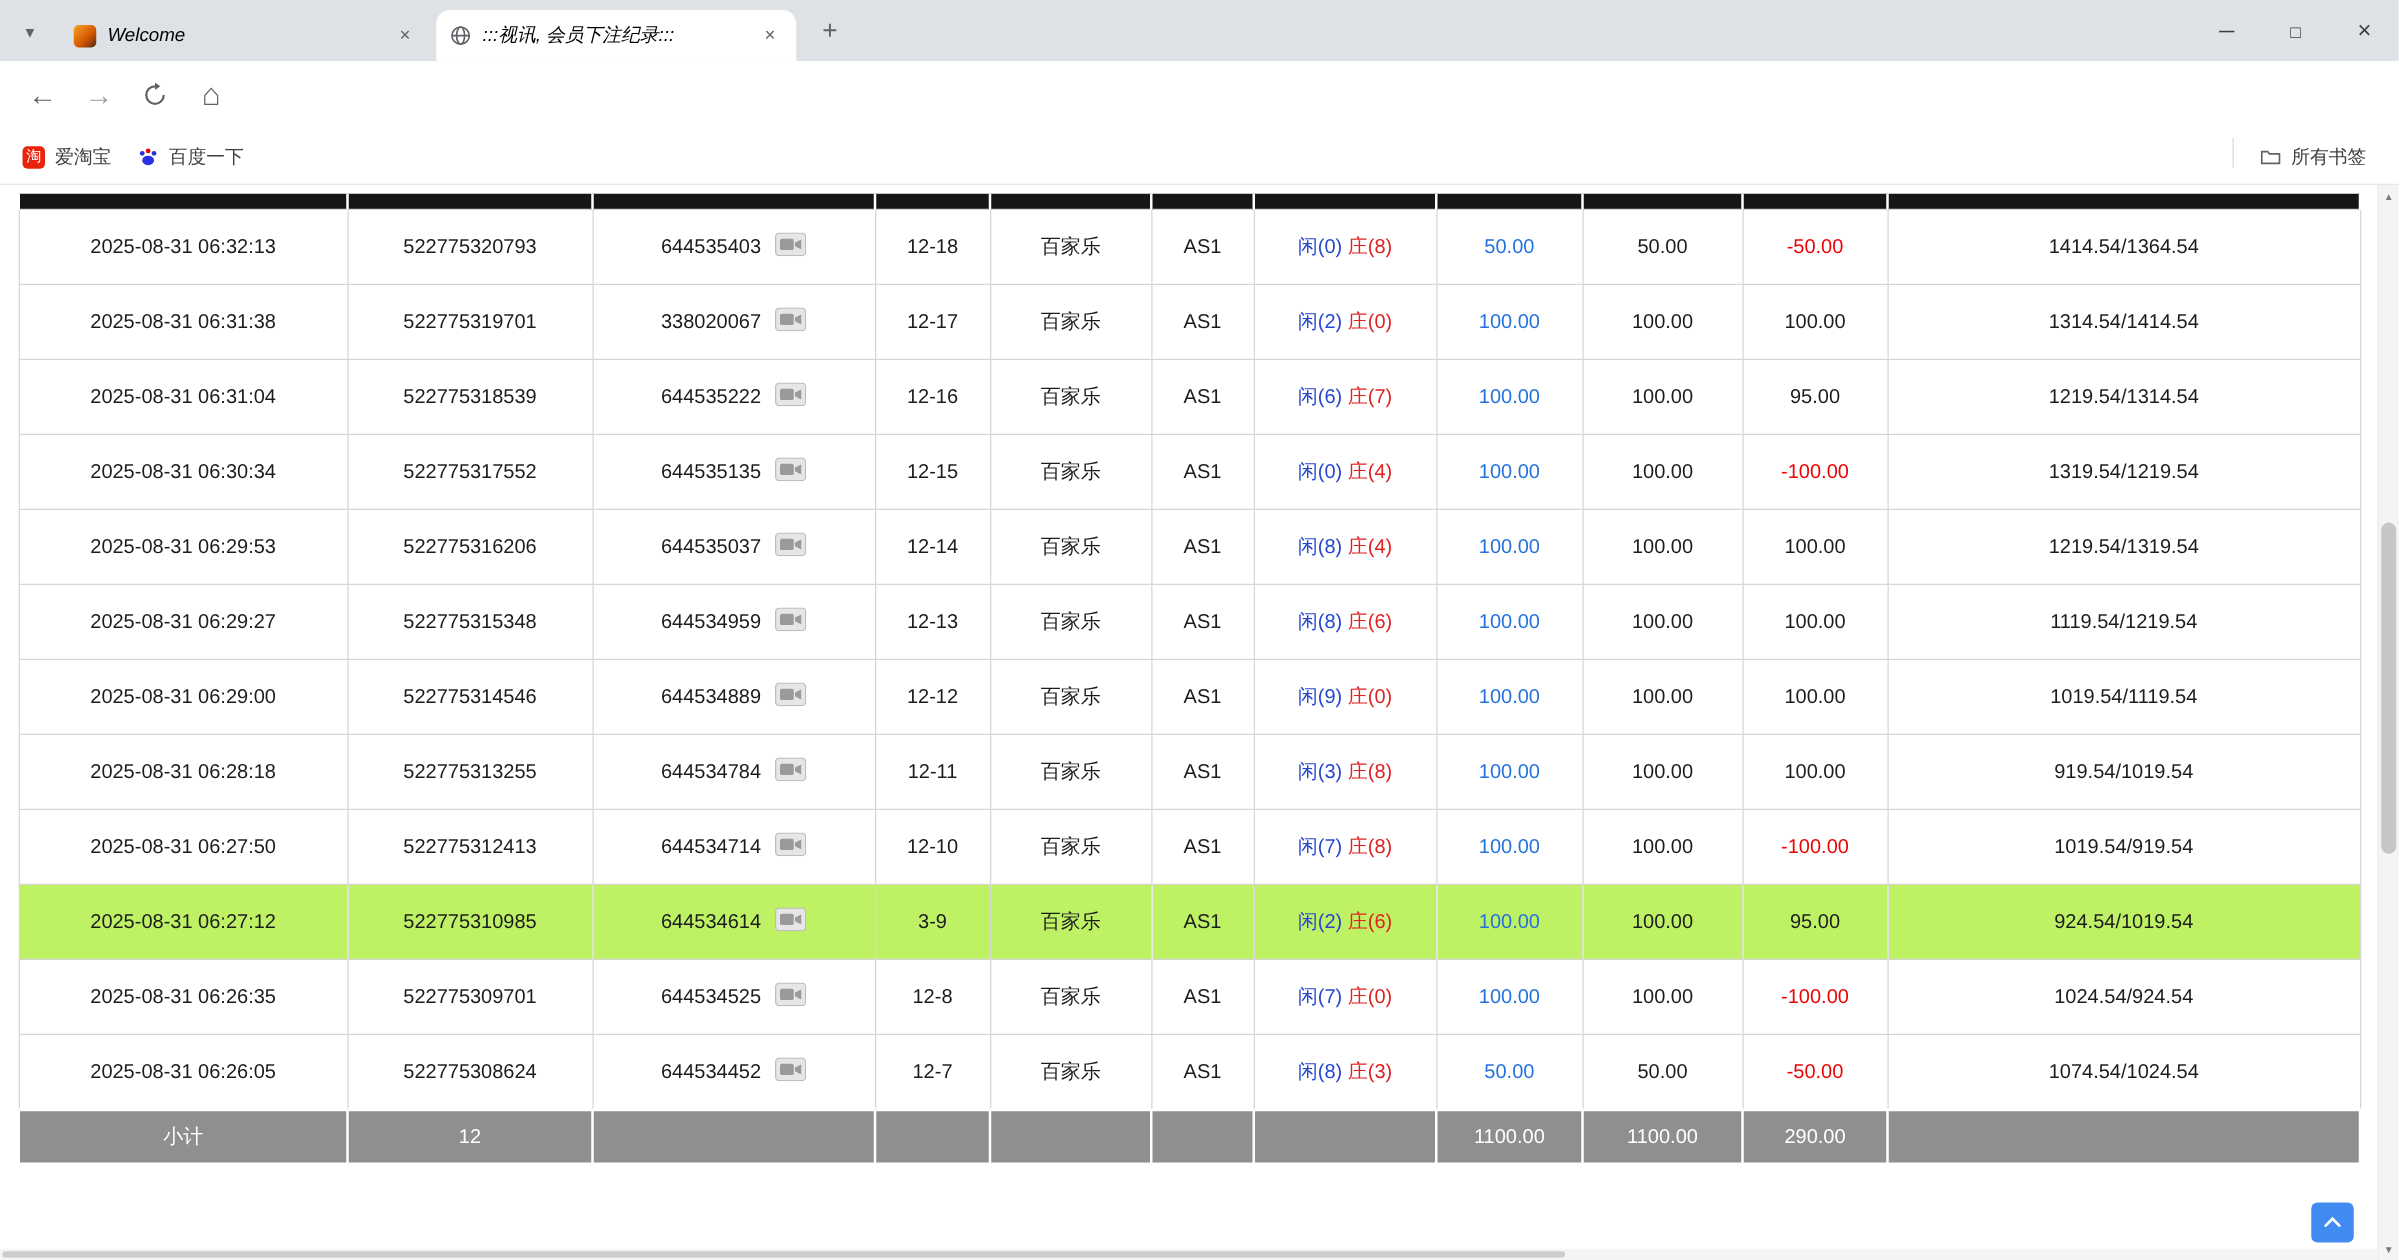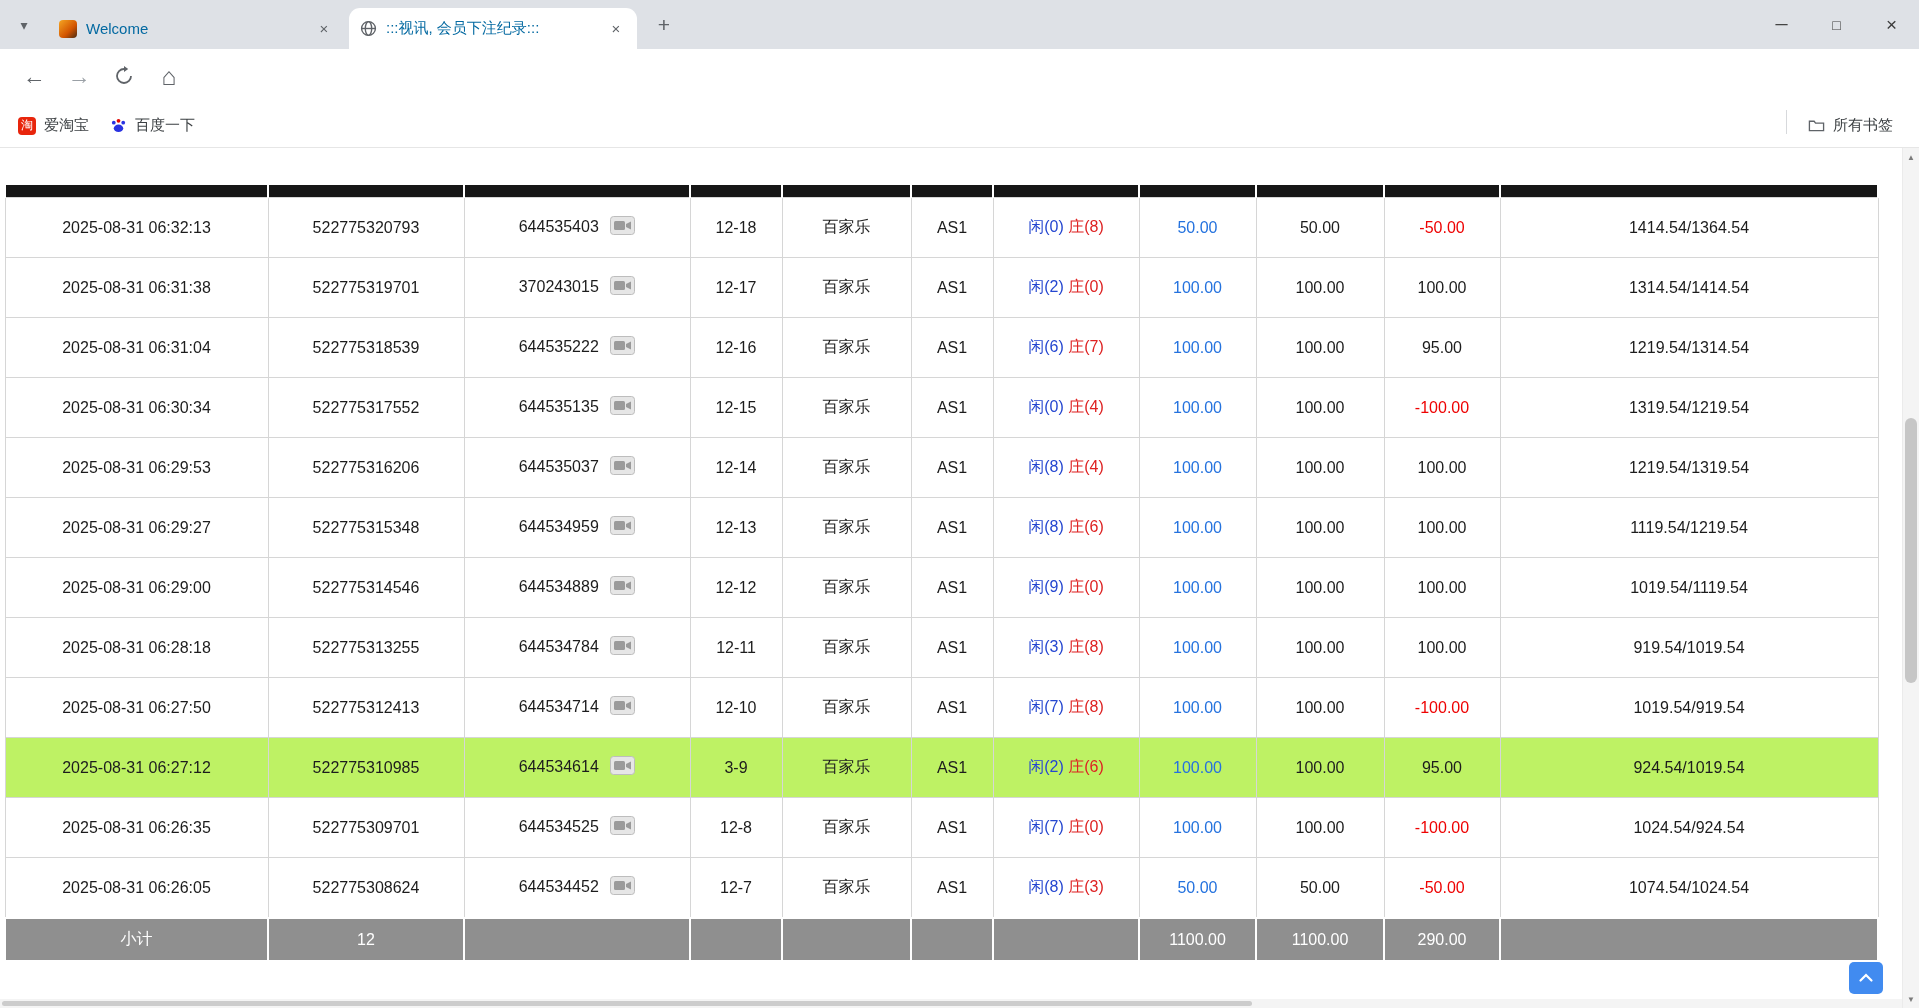--- a/index.html
+++ b/index.html
@@ -8,22 +8,22 @@
     background:#ffffff;font-family:"Liberation Sans","DejaVu Sans",sans-serif;
     color:#1c1c1c;
   }
   
   .tabbar{position:absolute;left:0;top:0;width:1919px;height:49px;background:#dee1e6;}
   .tab-search{position:absolute;left:10px;top:11px;width:28px;height:28px;border-radius:50%;
     display:flex;align-items:center;justify-content:center;color:#5f6368;font-size:14px;}
   .tab{position:absolute;top:8px;height:41px;display:flex;align-items:center;
     padding:0 10px;box-sizing:border-box;}
   .tab.active{background:#ffffff;border-radius:11px 11px 0 0;}
-  .tab .title{font-size:15px;color:#0369a1;white-space:nowrap;overflow:hidden;
-    text-overflow:ellipsis;flex:1;}
+  .tab .title{font-size:15px;color:#000000;white-space:nowrap;overflow:hidden;
+    text-overflow:ellipsis;flex:1;font-style:italic;}
   .favicon{width:18px;height:18px;margin-right:9px;flex:none;display:flex;align-items:center;justify-content:center;}
   .fav-welcome{background:linear-gradient(135deg,#f5a623 0%,#d35400 60%,#4a2c14 100%);border-radius:4px;}
   .tab-close{width:22px;height:22px;border-radius:50%;display:flex;align-items:center;
     justify-content:center;font-size:15px;color:#5f6368;flex:none;margin-left:6px;}
   .new-tab{position:absolute;left:650px;top:11px;width:28px;height:28px;border-radius:50%;
     display:flex;align-items:center;justify-content:center;font-size:21px;color:#5f6368;}
   .win-btn{position:absolute;top:0;width:55px;height:49px;display:flex;align-items:center;
     justify-content:center;color:#3c3c3c;}
   #btn-min{left:1754px;font-size:17px;}
   #btn-max{left:1809px;font-size:14px;}
@@ -53,22 +53,22 @@
     border-bottom:1px solid #e6e6e6;box-sizing:border-box;display:flex;align-items:center;}
   .bm-item{display:flex;align-items:center;gap:8px;font-size:15px;color:#3c4043;
     padding:0 10px;height:32px;border-radius:6px;}
   .bm-item:first-child{margin-left:8px;}
   .bm-ico{width:18px;height:18px;border-radius:4px;display:flex;align-items:center;
     justify-content:center;flex:none;}
   .bm-taobao{background:#e8250c;color:#ffffff;font-size:12px;}
   .bm-right{margin-left:auto;display:flex;align-items:flex-start;gap:10px;margin-right:16px;}
   .bm-divider{width:1px;height:24px;background:#d7d9dc;}
   
-  .bet-table{position:absolute;left:4px;top:155px;width:1873px;border-collapse:collapse;
-    table-layout:fixed;font-size:16px;text-align:center;margin-top:30px;}
+  .bet-table{position:absolute;left:14px;top:155px;width:1873px;border-collapse:collapse;
+    table-layout:fixed;font-size:16px;text-align:center;}
   .bet-table th.stub{background:#161616;height:12px;padding:0;
     border-left:2px solid #ffffff;border-right:2px solid #ffffff;}
   .bet-table tbody td{border:1px solid #d6d6d6;height:59px;padding:0 4px;
     background:#ffffff;overflow:hidden;}
   tr.row-highlight td{background:#bef264;}
   .player{color:#2547d0;}
   .banker{color:#de2222;}
   td.amt{color:#2472de;}
   td.neg{color:#ee0202;}
   .footer-row td{background:#8f8f8f !important;color:#ffffff;border:2px solid #ffffff;
@@ -249,21 +249,21 @@
     <td class="amt">50.00</td>
     <td>50.00</td>
     <td class="neg">-50.00</td>
     <td>1414.54/1364.54</td>
   </tr>
 
   <tr>
     <td>2025-08-31 06:31:38</td>
     <td>522775319701</td>
     <td>
-      <span>370243015</span>
+      <span>338020067</span>
       <span class="vid">
         <svg width="25" height="19" viewBox="0 0 25 19">
               <rect x="0.5" y="0.5" width="24" height="18" rx="3" fill="#e6e6e6" stroke="#bdbdbd"></rect>
               <rect x="4" y="5" width="11" height="9" rx="1.5" fill="#9a9a9a"></rect>
               <path d="M16 8 L21 5.5 v8 L16 11 Z" fill="#9a9a9a"></path>
             </svg>
       </span>
     </td>
     <td>12-17</td>
     <td>百家乐</td>

